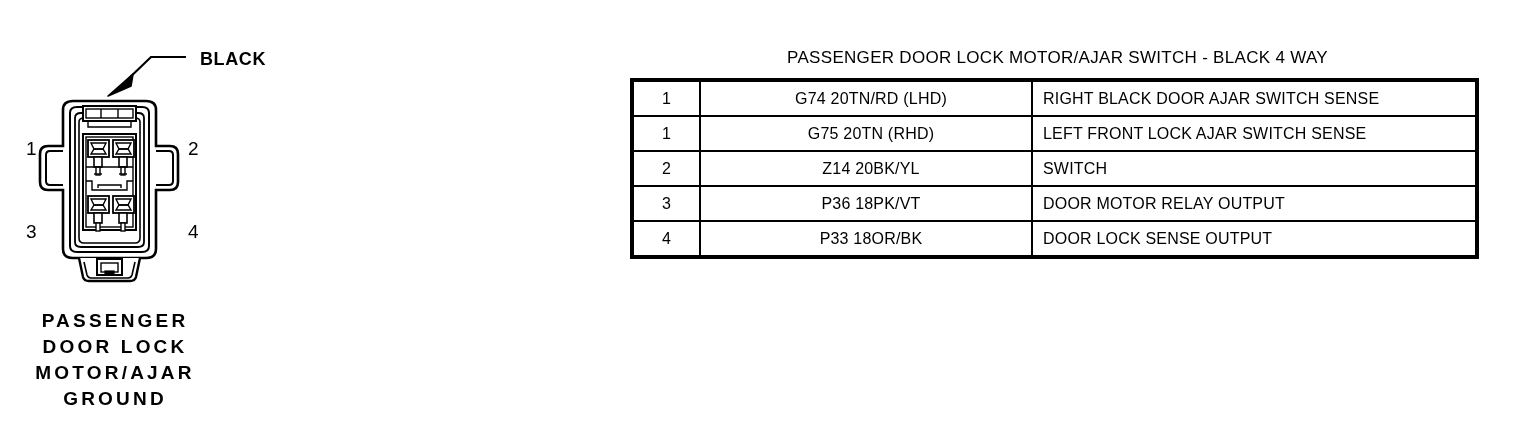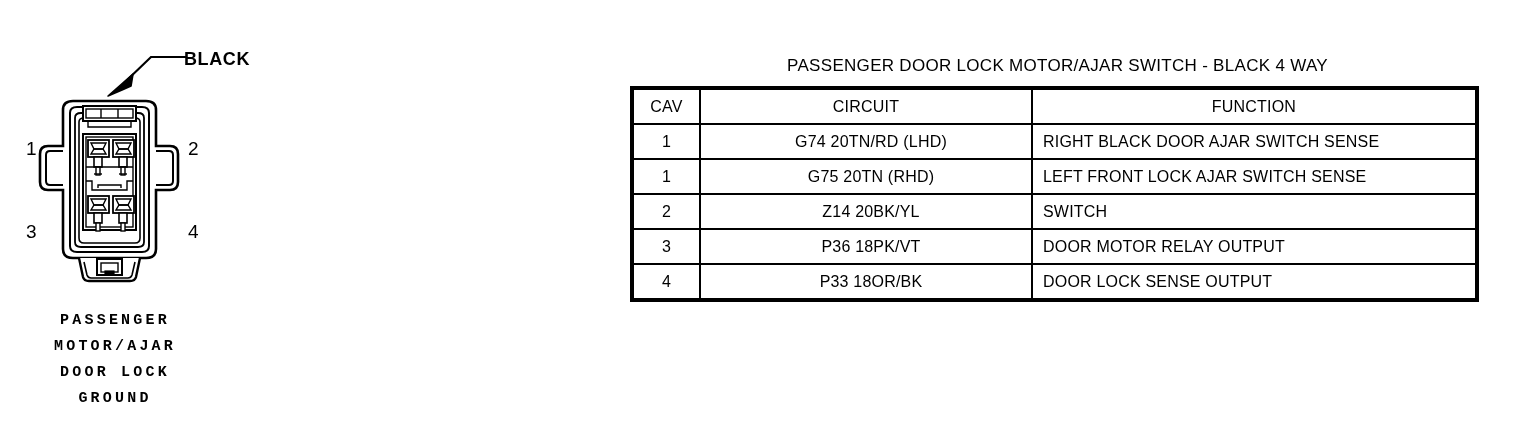--- a/index.html
+++ b/index.html
@@ -39,60 +39,60 @@
     color: #000;
     line-height: 1;
   }
   #cav-label-1 { left: 26px; top: 139px; }
   #cav-label-2 { left: 188px; top: 139px; }
   #cav-label-3 { left: 26px; top: 222px; }
   #cav-label-4 { left: 188px; top: 222px; }
 
   #black-label {
     position: absolute;
-    left: 184px;
+    left: 200px;
     top: 50px;
     font-size: 18px;
     font-weight: 700;
     letter-spacing: 0.6px;
     line-height: 1;
     white-space: nowrap;
   }
 
   #connector-caption {
     position: absolute;
     left: 0;
     top: 308px;
     width: 230px;
     text-align: center;
   }
   #connector-caption .caption-line {
-    font-family: Liberation Mono, monospace;
-    font-size: 15px;
+    font-family: Liberation Sans, sans-serif;
+    font-size: 19px;
     font-weight: 700;
     letter-spacing: 3.2px;
     line-height: 26px;
     white-space: nowrap;
   }
 
   
   #table-panel {
     position: absolute;
     left: 630px;
     top: 48px;
     width: 845px;
   }
 
   #table-title {
     font-size: 17px;
     font-weight: 400;
     letter-spacing: 0.3px;
     text-align: center;
     white-space: nowrap;
-    margin: 8px 0 10px 0;
+    margin: 0 0 10px 0;
     line-height: 20px;
     padding-left: 10px;
   }
 
   #pinout-table {
     border-collapse: collapse;
     width: 845px;
     table-layout: fixed;
     border: 4px solid #000;
   }
@@ -223,42 +223,37 @@
 
   <div class="cav-label" id="cav-label-1">1</div>
   <div class="cav-label" id="cav-label-2">2</div>
   <div class="cav-label" id="cav-label-3">3</div>
   <div class="cav-label" id="cav-label-4">4</div>
 
   <div id="black-label">BLACK</div>
 
   <div id="connector-caption">
     <div class="caption-line">PASSENGER</div>
+    <div class="caption-line">DOOR LOCK</div>
     <div class="caption-line">MOTOR/AJAR</div>
-    <div class="caption-line">DOOR LOCK</div>
     <div class="caption-line">GROUND</div>
   </div>
 </div>
 
 <div id="table-panel">
 
   <div id="table-title">PASSENGER DOOR LOCK MOTOR/AJAR SWITCH - BLACK 4 WAY</div>
 
   <table id="pinout-table">
     <colgroup>
       <col class="col-cav">
       <col class="col-circuit">
       <col class="col-function">
     </colgroup>
     <tbody>
-      <tr class="header-row">
-        <td class="cell-cav">CAV</td>
-        <td class="cell-circuit">CIRCUIT</td>
-        <td class="cell-function">FUNCTION</td>
-      </tr>
 
       <tr>
         <td class="cell-cav">1</td>
         <td class="cell-circuit">G74  20TN/RD  (LHD)</td>
         <td class="cell-function">RIGHT BLACK DOOR AJAR SWITCH SENSE</td>
       </tr>
 
       <tr>
         <td class="cell-cav">1</td>
         <td class="cell-circuit">G75  20TN  (RHD)</td>

